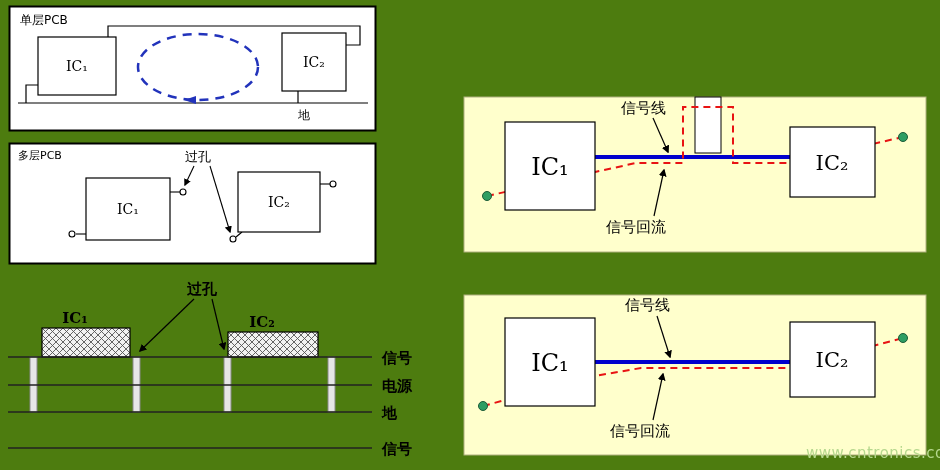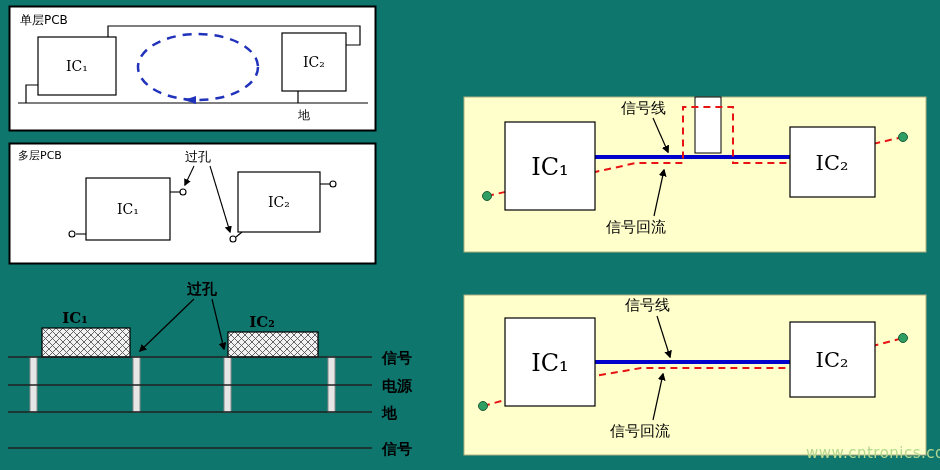--- a/index.html
+++ b/index.html
@@ -1,16 +1,16 @@
 <!DOCTYPE html>
 <html><head>
 <meta charset="utf-8">
 <style>
   html,body{margin:0;padding:0;background:#fff;}
-  #stage{position:relative;width:940px;height:470px;background:#0f766e;overflow:hidden;
+  #stage{position:relative;width:940px;height:470px;background:#4d7c0f;overflow:hidden;
          font-family:"DejaVu Sans","Liberation Sans",sans-serif;}
   #stage svg{position:absolute;}
   svg text{font-family:"DejaVu Sans","Liberation Sans",sans-serif;fill:#000;}
   svg text.ic{font-family:"DejaVu Serif","Liberation Serif",serif;}
   .watermark{position:absolute;left:806px;top:444px;font-size:15px;color:#b6d88e;
              font-family:"DejaVu Sans","Liberation Sans",sans-serif;letter-spacing:.5px;}
 </style>
 </head>
 <body>
 

